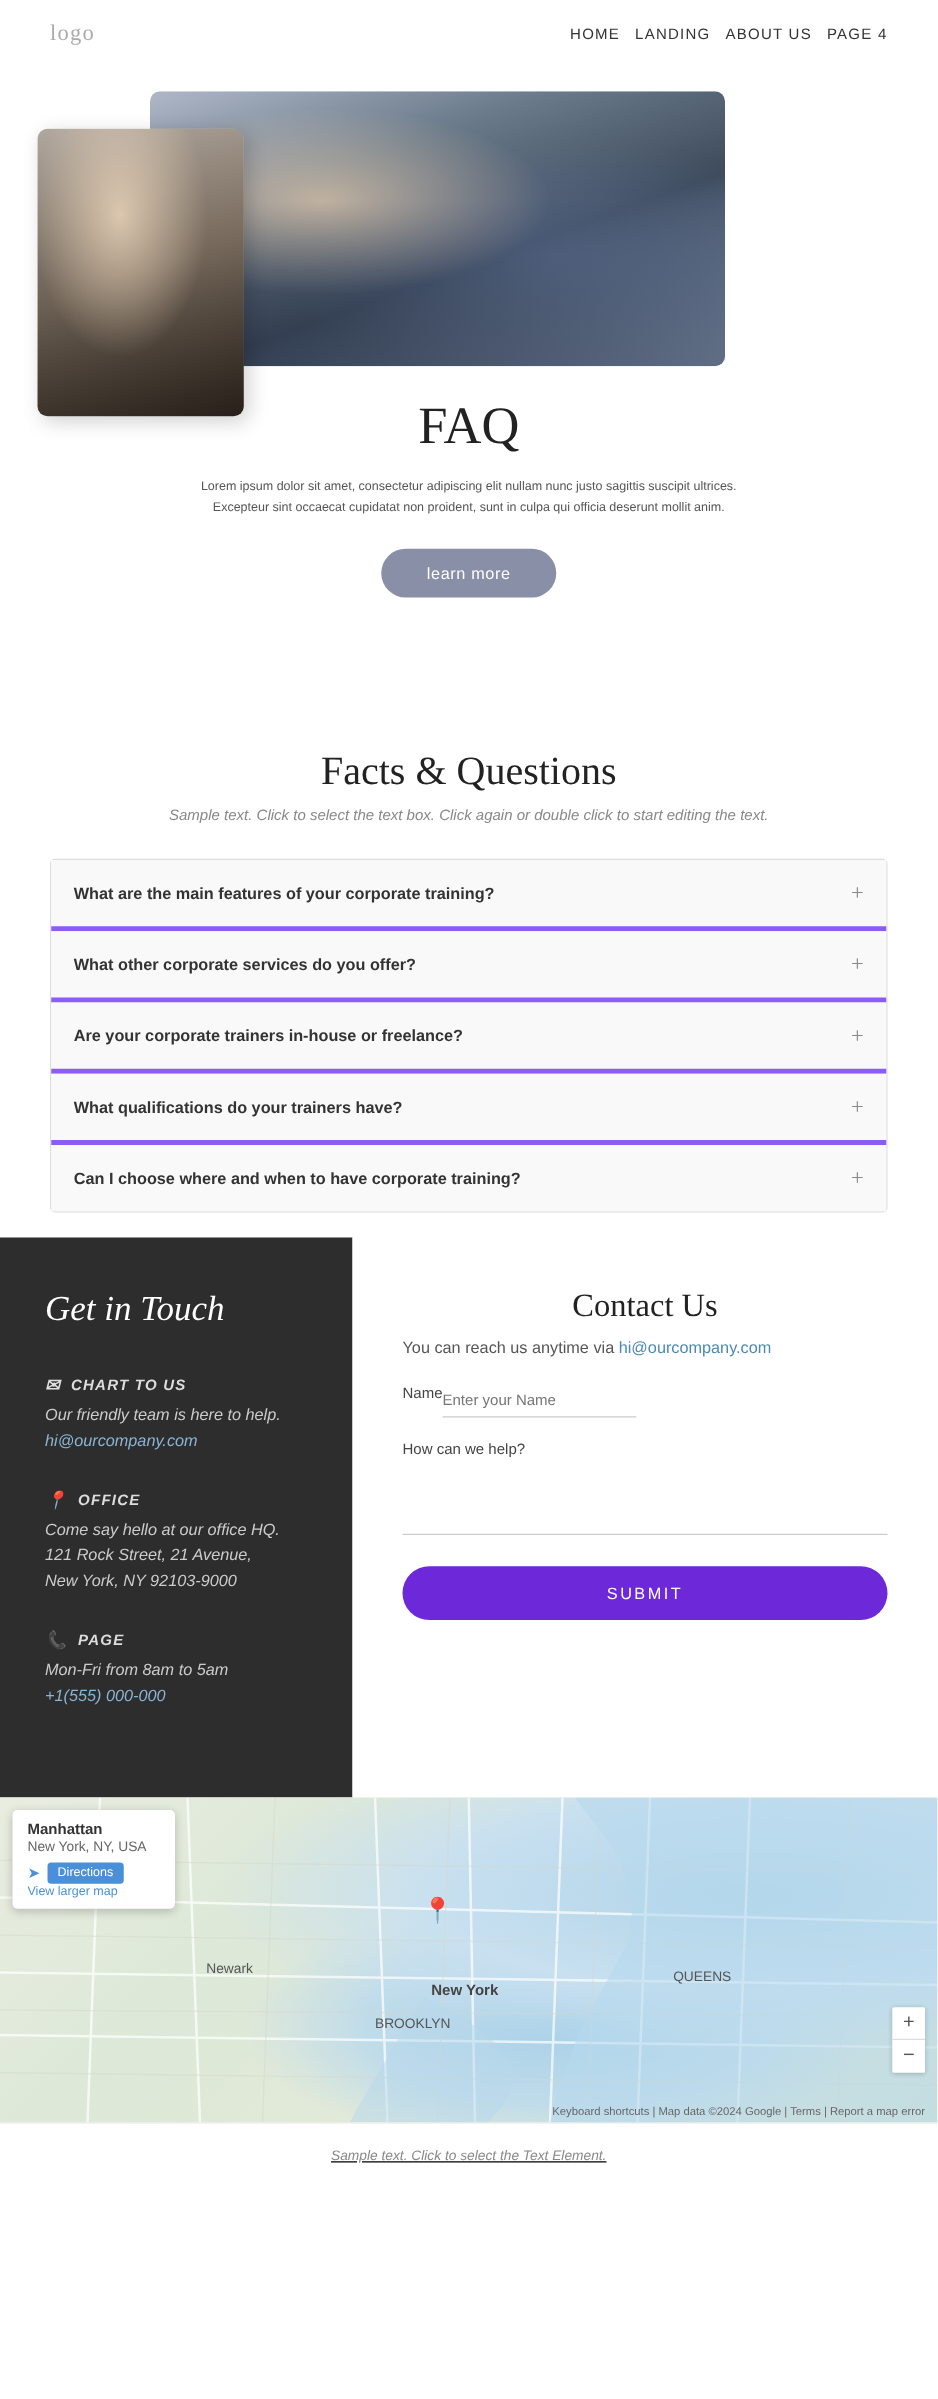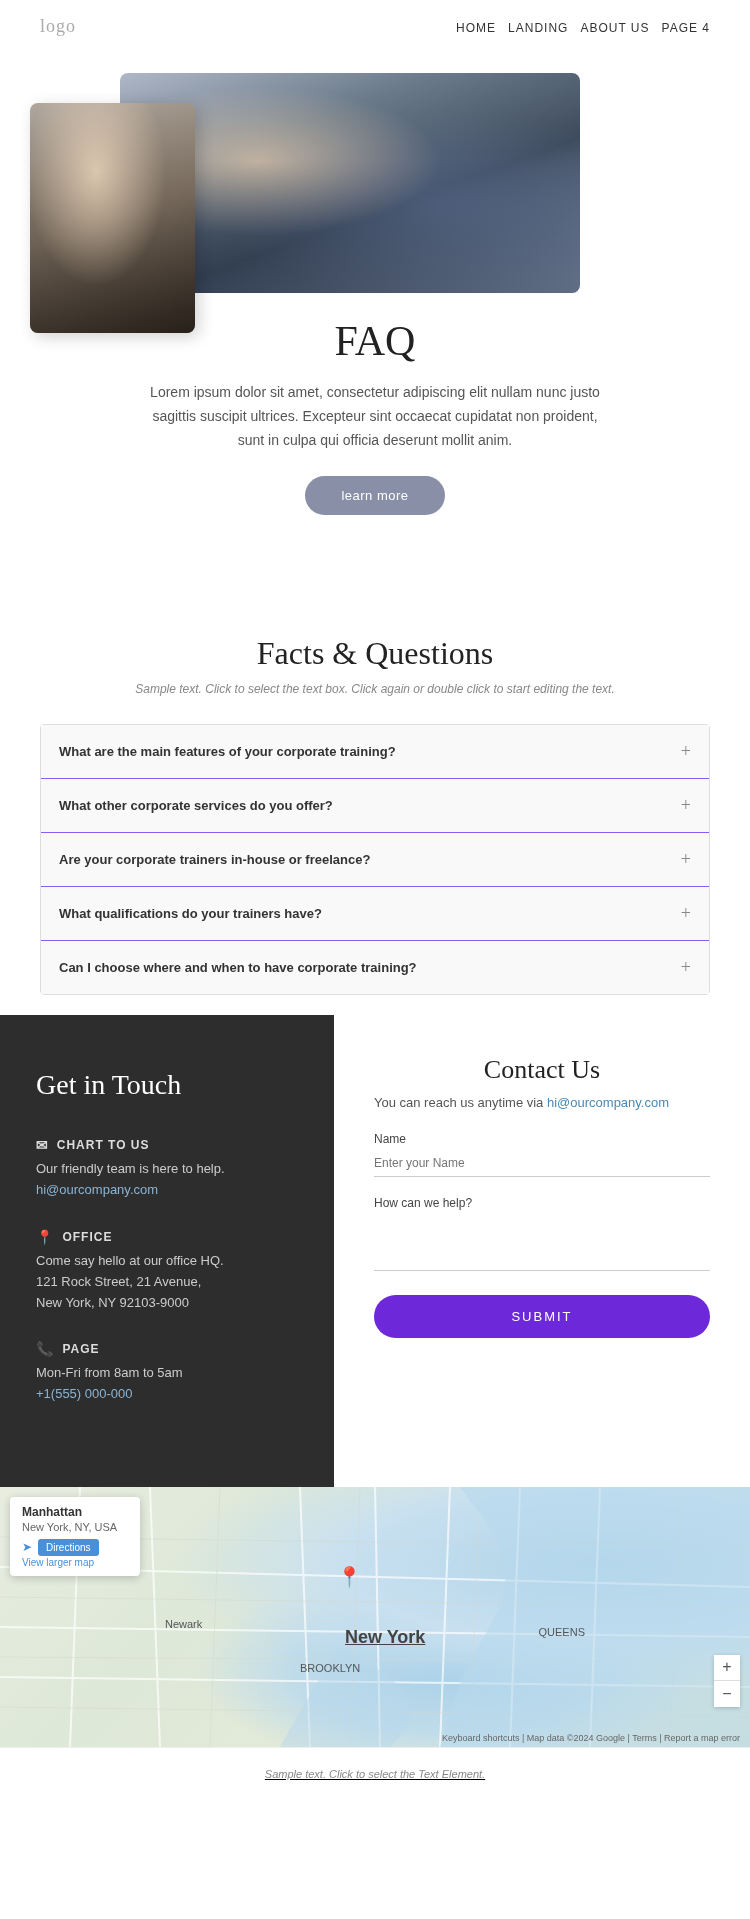--- a/index.html
+++ b/index.html
@@ -88,21 +88,21 @@
     }
     .hero-title {
       font-size: 42px;
       font-weight: 400;
       color: #222;
       margin-bottom: 16px;
       font-family: Georgia, serif;
     }
     .hero-desc {
       font-family: Arial, sans-serif;
-      font-size: 14px;
+      font-size: 10px;
       color: #555;
       line-height: 1.7;
       max-width: 460px;
       margin: 0 auto 24px auto;
       text-align: center;
     }
     .learn-more-btn {
       display: inline-block;
       background: #8a8fa8;
       color: #fff;
@@ -138,21 +138,21 @@
     .faq-list {
       margin: 0 auto;
       border: 1px solid #ddd;
       border-radius: 4px;
     }
     .faq-item {
       display: flex;
       justify-content: space-between;
       align-items: center;
       padding: 16px 18px;
-      border-bottom: 1px solid #8b5cf6;
+      border-bottom: 4px solid #8b5cf6;
       background: #f9f9f9;
       cursor: pointer;
     }
     .faq-item:last-child { border-bottom: none; }
     .faq-item-text {
       font-family: Arial, sans-serif;
       font-size: 13px;
       color: #333;
       font-weight: 600;
       text-align: left;
@@ -166,23 +166,24 @@
 
     
     .contact-section {
       display: flex;
       background: #fff;
       min-height: 340px;
     }
     .contact-left {
       background: #2d2d2d;
       color: #fff;
-      padding: 54px 36px;
-      width: 334px;
+      padding: 42px 36px;
+      width: 282px;
       flex-shrink: 0;
+      font-style: italic;
     }
     .contact-left-title {
       font-size: 28px;
       font-weight: 400;
       margin-bottom: 36px;
       font-family: Georgia, serif;
     }
     .contact-info-item {
       margin-bottom: 28px;
     }
@@ -236,21 +237,20 @@
       text-decoration: none;
     }
     .form-row {
       display: flex;
       gap: 14px;
       margin-bottom: 16px;
     }
     .form-group {
       flex: 1;
       display: flex;
-      flex-direction: column;
     }
     .form-label {
       font-family: Arial, sans-serif;
       font-size: 12px;
       color: #444;
       margin-bottom: 4px;
     }
     .form-input {
       border: none;
       border-bottom: 1px solid #ccc;
@@ -310,24 +310,23 @@
     }
     .map-roads {
       position: absolute;
       inset: 0;
     }
     .map-label-ny {
       position: absolute;
       bottom: 38%;
       left: 46%;
       font-family: Arial, sans-serif;
-      font-size: 18px;
+      font-size: 12px;
       font-weight: 700;
       color: #444;
-      text-decoration: underline;
     }
     .map-label-brooklyn {
       position: absolute;
       bottom: 28%;
       left: 40%;
       font-family: Arial, sans-serif;
       font-size: 11px;
       color: #555;
     }
     .map-label-newark {

